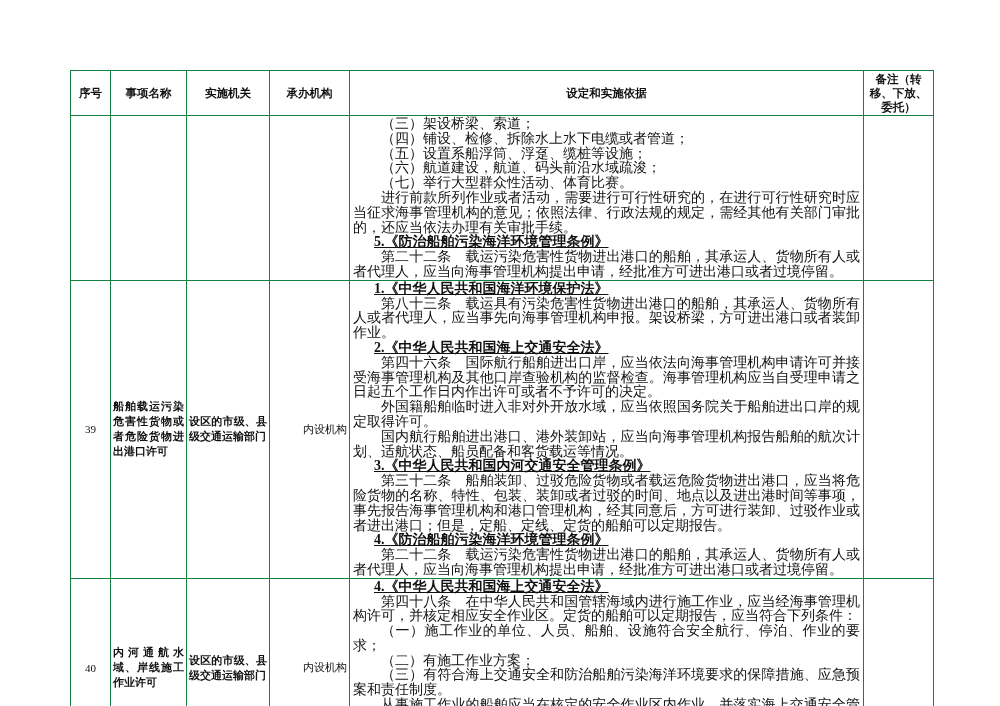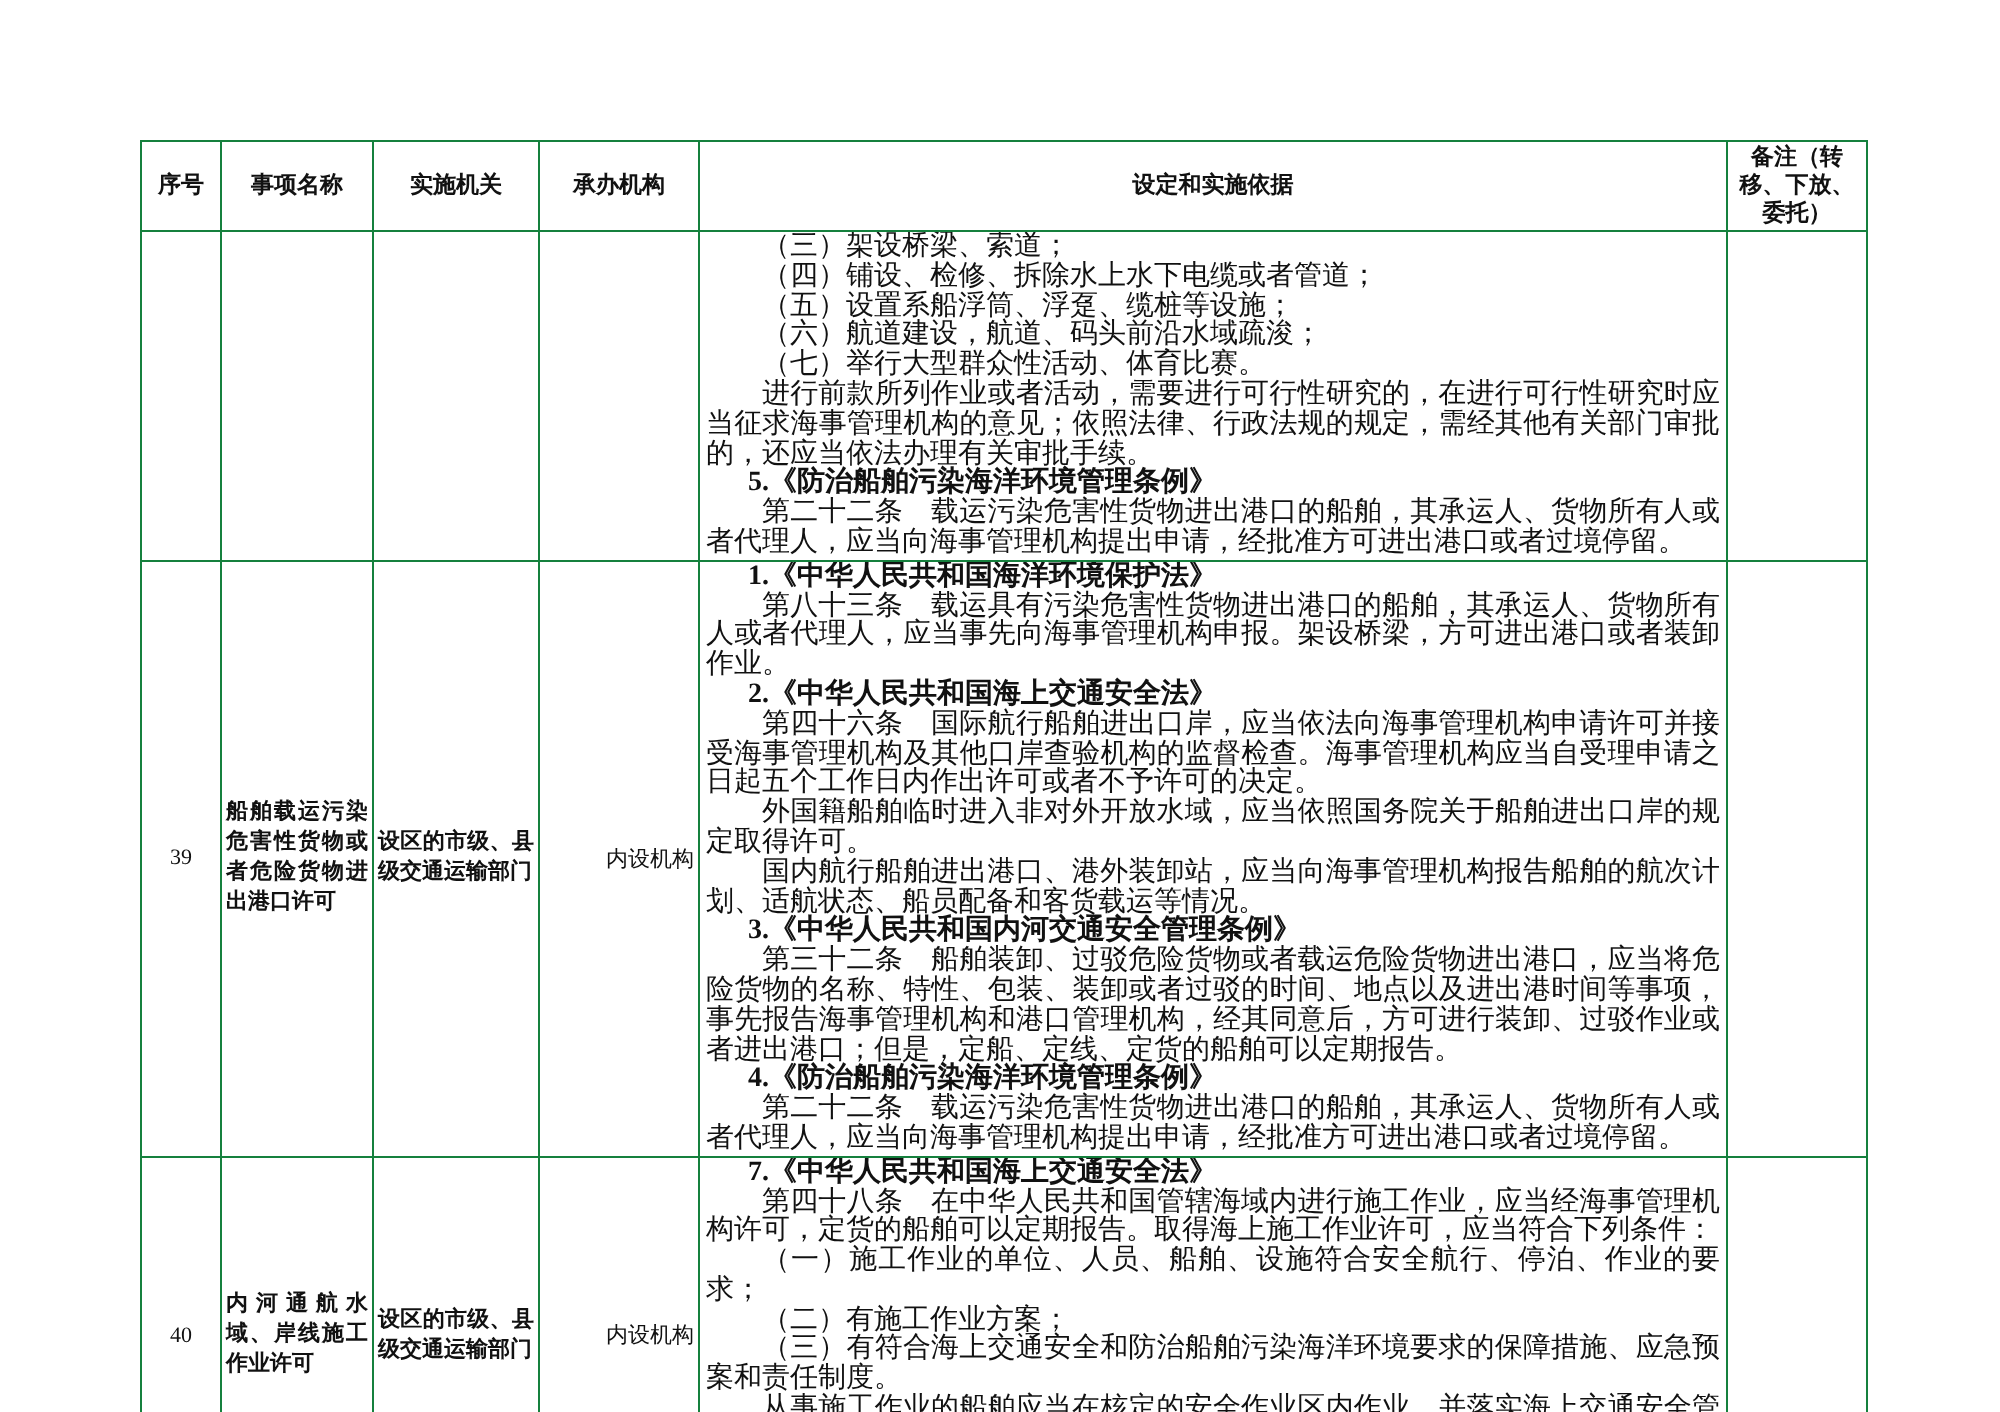--- a/index.html
+++ b/index.html
@@ -37,21 +37,21 @@
   td.c-basis { vertical-align:top; padding:1px 3px 0 3px; }
   td.c-remark { vertical-align:middle; font-size:11px; text-align:center; }
 
   td.c-basis p {
     margin:0; font-size:14px; line-height:14.8px;
     text-align:justify; text-justify:inter-ideograph;
     word-break:break-all;
   }
   p.p-para  { text-indent:2em; }
   p.p-item  { text-indent:2em; }
-  p.p-statute { text-indent:1.5em; font-weight:bold; }
+  p.p-statute { text-indent:1.5em; font-weight:bold;text-decoration:underline; }
 
   .page-number {
     position:absolute; top:640px; left:0; width:100%;
     text-align:center; font-size:12.5px; color:#222;
   }
 </style>
 </head>
 <body>
 
 <div class="page">
@@ -114,22 +114,22 @@
         </td>
         <td class="c-remark"></td>
       </tr>
 
       <tr class="row-40">
         <td class="c-seq">40</td>
         <td class="c-name">内河通航水域、岸线施工作业许可</td>
         <td class="c-agency">设区的市级、县级交通运输部门</td>
         <td class="c-organ">内设机构</td>
         <td class="c-basis">
-          <p class="p-statute">7.《中华人民共和国海上交通安全法》</p>
-          <p class="p-para">第四十八条　在中华人民共和国管辖海域内进行施工作业，应当经海事管理机构许可，定货的船舶可以定期报告。取得海上施工作业许可，应当符合下列条件：</p>
+          <p class="p-statute">4.《中华人民共和国海上交通安全法》</p>
+          <p class="p-para">第四十八条　在中华人民共和国管辖海域内进行施工作业，应当经海事管理机构许可，并核定相应安全作业区。定货的船舶可以定期报告，应当符合下列条件：</p>
           <p class="p-item">（一）施工作业的单位、人员、船舶、设施符合安全航行、停泊、作业的要求；</p>
           <p class="p-item">（二）有施工作业方案；</p>
           <p class="p-item">（三）有符合海上交通安全和防治船舶污染海洋环境要求的保障措施、应急预案和责任制度。</p>
           <p class="p-para">从事施工作业的船舶应当在核定的安全作业区内作业，并落实海上交通安全管理措施。其他无关船舶、海上设施不得进入安全作业区。</p>
           <p class="p-para">在港口水域内进行采掘、爆破等可能危及港口安全的作业，适用港口管理的法律规定。</p>
         </td>
         <td class="c-remark"></td>
       </tr>
 
     </tbody>

